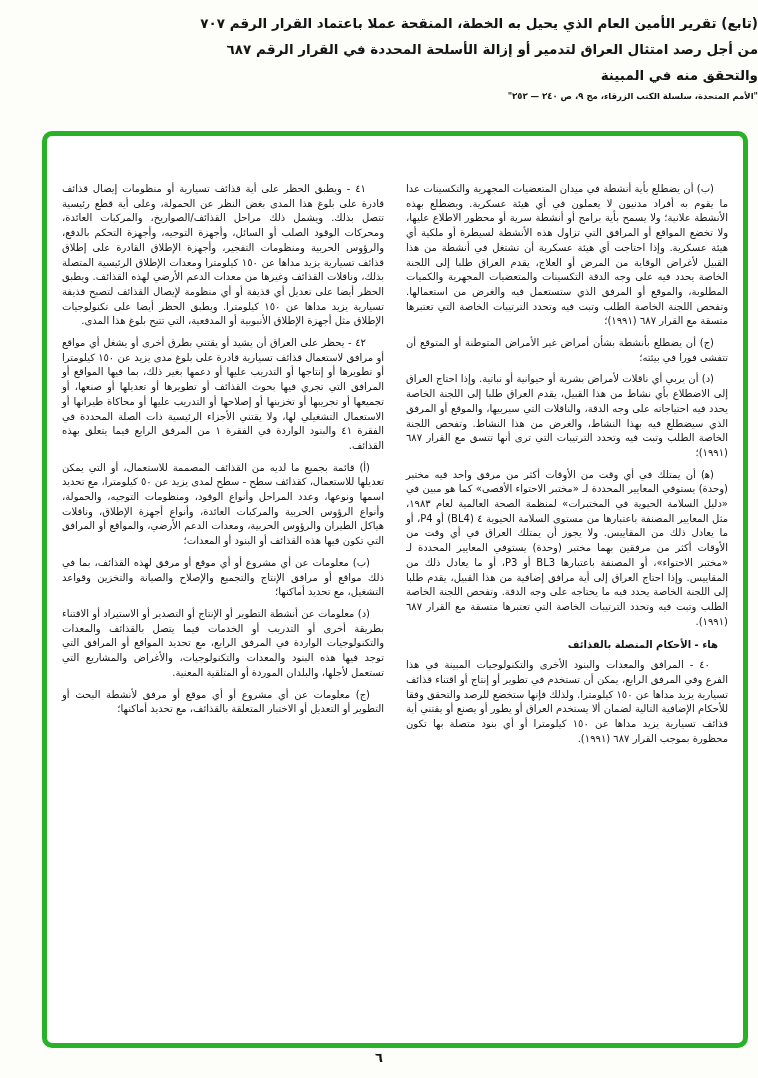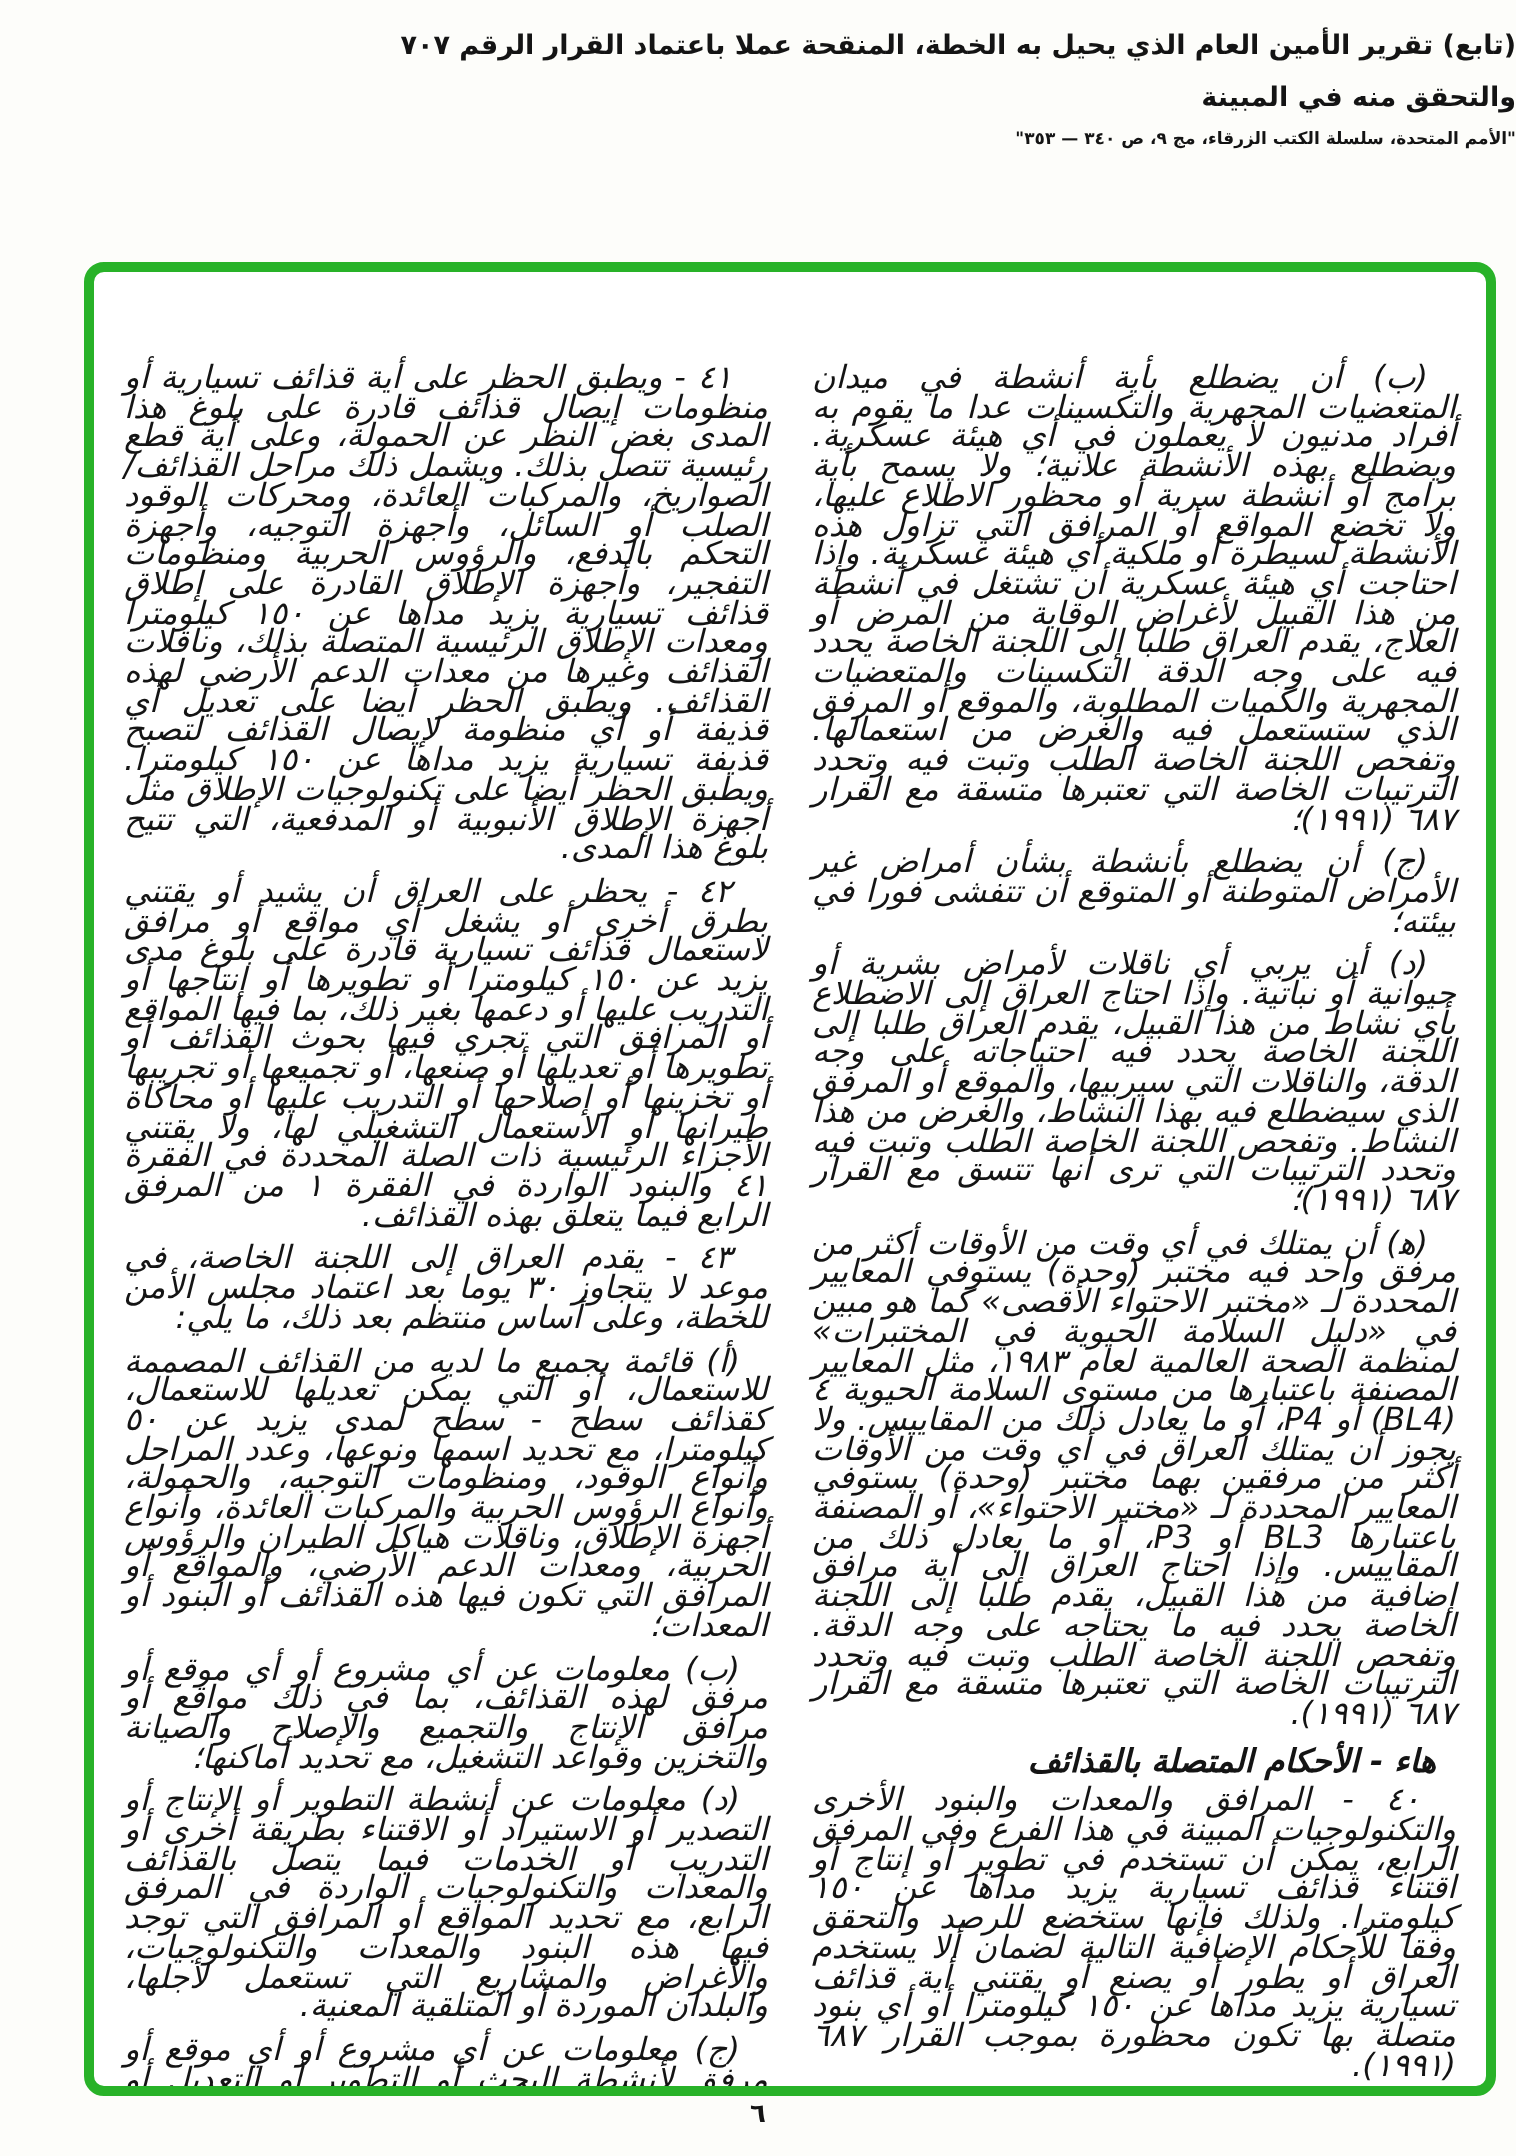--- a/index.html
+++ b/index.html
@@ -25,55 +25,55 @@
     background:#fff;
   }
   .columns {
     display:flex; direction:rtl; gap:22px;
     padding:46px 15px 12px 15px;
     height:100%; overflow:hidden;
   }
   .col {
     flex:1; min-width:0;
     direction:rtl; text-align:justify;
-    font-size:16px; line-height:14.7px;font-style:italic;
+    font-size:10px; line-height:14.7px;
   }
   .col p { margin-bottom:7px; text-indent:18px; }
   .col p.sub { text-indent:14px; }
   .col p.heading { font-weight:bold; text-indent:10px; margin-top:9px; margin-bottom:5px; }
   .page-number {
     position:absolute; top:1050px; left:0; right:0;
     text-align:center; font-weight:bold; font-size:13px;
   }
 </style>
 </head>
 <body>
 
 <header class="doc-header">
   <div class="h-line">(تابع) تقرير الأمين العام الذي يحيل به الخطة، المنقحة عملا باعتماد القرار الرقم ٧٠٧</div>
+  <div class="h-line">من أجل رصد امتثال العراق لتدمير أو إزالة الأسلحة المحددة في القرار الرقم ٦٨٧</div>
   <div class="h-line">والتحقق منه في المبينة</div>
   <div class="h-source">"الأمم المتحدة، سلسلة الكتب الزرقاء، مج ٩، ص ٣٤٠ — ٣٥٣"</div>
 </header>
 
 <div class="green-box">
   <div class="columns">
 
     <div class="col">
       <p class="sub">(ب) أن يضطلع بأية أنشطة في ميدان المتعضيات المجهرية والتكسينات عدا ما يقوم به أفراد مدنيون لا يعملون في أي هيئة عسكرية. ويضطلع بهذه الأنشطة علانية؛ ولا يسمح بأية برامج أو أنشطة سرية أو محظور الاطلاع عليها، ولا تخضع المواقع أو المرافق التي تزاول هذه الأنشطة لسيطرة أو ملكية أي هيئة عسكرية. وإذا احتاجت أي هيئة عسكرية أن تشتغل في أنشطة من هذا القبيل لأغراض الوقاية من المرض أو العلاج، يقدم العراق طلبا إلى اللجنة الخاصة يحدد فيه على وجه الدقة التكسينات والمتعضيات المجهرية والكميات المطلوبة، والموقع أو المرفق الذي ستستعمل فيه والغرض من استعمالها. وتفحص اللجنة الخاصة الطلب وتبت فيه وتحدد الترتيبات الخاصة التي تعتبرها متسقة مع القرار ٦٨٧ (١٩٩١)؛</p>
       <p class="sub">(ج) أن يضطلع بأنشطة بشأن أمراض غير الأمراض المتوطنة أو المتوقع أن تتفشى فورا في بيئته؛</p>
       <p class="sub">(د) أن يربي أي ناقلات لأمراض بشرية أو حيوانية أو نباتية. وإذا احتاج العراق إلى الاضطلاع بأي نشاط من هذا القبيل، يقدم العراق طلبا إلى اللجنة الخاصة يحدد فيه احتياجاته على وجه الدقة، والناقلات التي سيربيها، والموقع أو المرفق الذي سيضطلع فيه بهذا النشاط، والغرض من هذا النشاط. وتفحص اللجنة الخاصة الطلب وتبت فيه وتحدد الترتيبات التي ترى أنها تتسق مع القرار ٦٨٧ (١٩٩١)؛</p>
       <p class="sub">(ﻫ) أن يمتلك في أي وقت من الأوقات أكثر من مرفق واحد فيه مختبر (وحدة) يستوفي المعايير المحددة لـ «مختبر الاحتواء الأقصى» كما هو مبين في «دليل السلامة الحيوية في المختبرات» لمنظمة الصحة العالمية لعام ١٩٨٣، مثل المعايير المصنفة باعتبارها من مستوى السلامة الحيوية ٤ (BL4) أو P4، أو ما يعادل ذلك من المقاييس. ولا يجوز أن يمتلك العراق في أي وقت من الأوقات أكثر من مرفقين بهما مختبر (وحدة) يستوفي المعايير المحددة لـ «مختبر الاحتواء»، أو المصنفة باعتبارها BL3 أو P3، أو ما يعادل ذلك من المقاييس. وإذا احتاج العراق إلى أية مرافق إضافية من هذا القبيل، يقدم طلبا إلى اللجنة الخاصة يحدد فيه ما يحتاجه على وجه الدقة. وتفحص اللجنة الخاصة الطلب وتبت فيه وتحدد الترتيبات الخاصة التي تعتبرها متسقة مع القرار ٦٨٧ (١٩٩١).</p>
       <p class="heading">هاء - الأحكام المتصلة بالقذائف</p>
       <p>٤٠ - المرافق والمعدات والبنود الأخرى والتكنولوجيات المبينة في هذا الفرع وفي المرفق الرابع، يمكن أن تستخدم في تطوير أو إنتاج أو اقتناء قذائف تسيارية يزيد مداها عن ١٥٠ كيلومترا. ولذلك فإنها ستخضع للرصد والتحقق وفقا للأحكام الإضافية التالية لضمان ألا يستخدم العراق أو يطور أو يصنع أو يقتني أية قذائف تسيارية يزيد مداها عن ١٥٠ كيلومترا أو أي بنود متصلة بها تكون محظورة بموجب القرار ٦٨٧ (١٩٩١).</p>
     </div>
 
     <div class="col">
       <p>٤١ - ويطبق الحظر على أية قذائف تسيارية أو منظومات إيصال قذائف قادرة على بلوغ هذا المدى بغض النظر عن الحمولة، وعلى أية قطع رئيسية تتصل بذلك. ويشمل ذلك مراحل القذائف/الصواريخ، والمركبات العائدة، ومحركات الوقود الصلب أو السائل، وأجهزة التوجيه، وأجهزة التحكم بالدفع، والرؤوس الحربية ومنظومات التفجير، وأجهزة الإطلاق القادرة على إطلاق قذائف تسيارية يزيد مداها عن ١٥٠ كيلومترا ومعدات الإطلاق الرئيسية المتصلة بذلك، وناقلات القذائف وغيرها من معدات الدعم الأرضي لهذه القذائف. ويطبق الحظر أيضا على تعديل أي قذيفة أو أي منظومة لإيصال القذائف لتصبح قذيفة تسيارية يزيد مداها عن ١٥٠ كيلومترا. ويطبق الحظر أيضا على تكنولوجيات الإطلاق مثل أجهزة الإطلاق الأنبوبية أو المدفعية، التي تتيح بلوغ هذا المدى.</p>
       <p>٤٢ - يحظر على العراق أن يشيد أو يقتني بطرق أخرى أو يشغل أي مواقع أو مرافق لاستعمال قذائف تسيارية قادرة على بلوغ مدى يزيد عن ١٥٠ كيلومترا أو تطويرها أو إنتاجها أو التدريب عليها أو دعمها بغير ذلك، بما فيها المواقع أو المرافق التي تجري فيها بحوث القذائف أو تطويرها أو تعديلها أو صنعها، أو تجميعها أو تجريبها أو تخزينها أو إصلاحها أو التدريب عليها أو محاكاة طيرانها أو الاستعمال التشغيلي لها، ولا يقتني الأجزاء الرئيسية ذات الصلة المحددة في الفقرة ٤١ والبنود الواردة في الفقرة ١ من المرفق الرابع فيما يتعلق بهذه القذائف.</p>
-      <p>٤٣ - يقدم العراق إلى اللجنة الخاصة، في موعد لا يتجاوز ٣٠ يوما بعد اعتماد مجلس الأمن للخطة، وعلى أساس منتظم بعد ذلك، ما يلي:</p>
       <p class="sub">(أ) قائمة بجميع ما لديه من القذائف المصممة للاستعمال، أو التي يمكن تعديلها للاستعمال، كقذائف سطح - سطح لمدى يزيد عن ٥٠ كيلومترا، مع تحديد اسمها ونوعها، وعدد المراحل وأنواع الوقود، ومنظومات التوجيه، والحمولة، وأنواع الرؤوس الحربية والمركبات العائدة، وأنواع أجهزة الإطلاق، وناقلات هياكل الطيران والرؤوس الحربية، ومعدات الدعم الأرضي، والمواقع أو المرافق التي تكون فيها هذه القذائف أو البنود أو المعدات؛</p>
       <p class="sub">(ب) معلومات عن أي مشروع أو أي موقع أو مرفق لهذه القذائف، بما في ذلك مواقع أو مرافق الإنتاج والتجميع والإصلاح والصيانة والتخزين وقواعد التشغيل، مع تحديد أماكنها؛</p>
       <p class="sub">(د) معلومات عن أنشطة التطوير أو الإنتاج أو التصدير أو الاستيراد أو الاقتناء بطريقة أخرى أو التدريب أو الخدمات فيما يتصل بالقذائف والمعدات والتكنولوجيات الواردة في المرفق الرابع، مع تحديد المواقع أو المرافق التي توجد فيها هذه البنود والمعدات والتكنولوجيات، والأغراض والمشاريع التي تستعمل لأجلها، والبلدان الموردة أو المتلقية المعنية.</p>
       <p class="sub">(ج) معلومات عن أي مشروع أو أي موقع أو مرفق لأنشطة البحث أو التطوير أو التعديل أو الاختبار المتعلقة بالقذائف، مع تحديد أماكنها؛</p>
     </div>
 
   </div>
 </div>
 
 <div class="page-number">٦</div>

